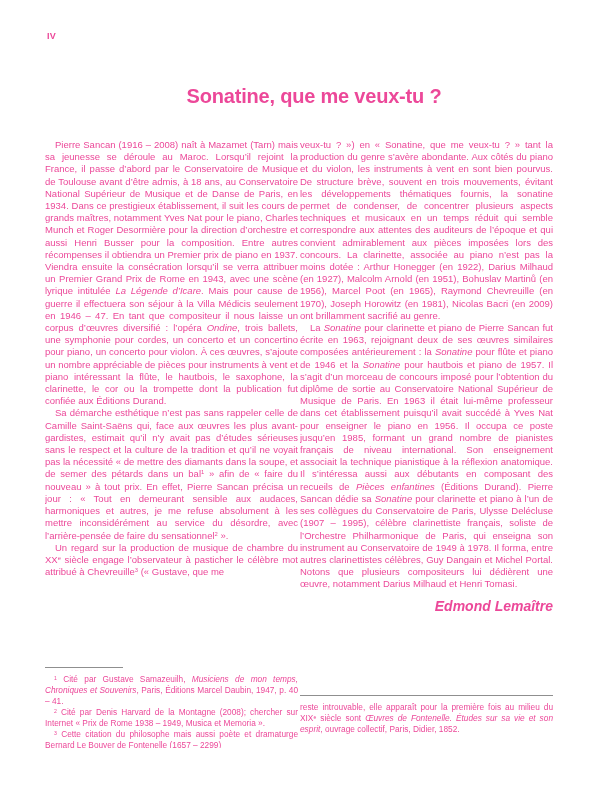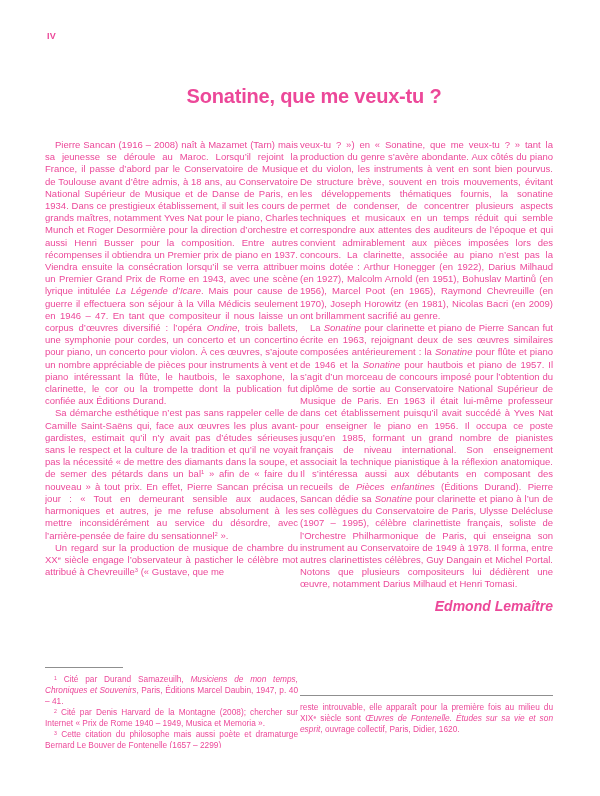--- a/index.html
+++ b/index.html
@@ -107,32 +107,32 @@
 
   <div class="columns">
 
     <div class="col">
       <p class="para indent"><span>Pierre Sancan (1916 – 2008) naît à Mazamet (Tarn) mais sa jeunesse se déroule au Maroc. Lorsqu’il rejoint la France, il passe d’abord par le Conservatoire de Musique de Toulouse avant d’être admis, à 18 ans, au Conservatoire National Supérieur de Musique et de Danse de Paris, en 1934. Dans ce prestigieux établissement, il suit les cours de grands maîtres, notamment Yves Nat pour le piano, Charles Munch et Roger Desormière pour la direction d’orchestre et aussi Henri Busser pour la composition. Entre autres récompenses il obtiendra un Premier prix de piano en 1937. Viendra ensuite la consécration lorsqu’il se verra attribuer un Premier Grand Prix de Rome en 1943, avec une scène lyrique intitulée </span><span class="it">La Légende d’Icare</span><span>. Mais pour cause de guerre il effectuera son séjour à la Villa Médicis seulement en 1946 – 47. En tant que compositeur il nous laisse un corpus d’œuvres diversifié : l’opéra </span><span class="it">Ondine</span><span>, trois ballets, une symphonie pour cordes, un concerto et un concertino pour piano, un concerto pour violon. À ces œuvres, s’ajoute un nombre appréciable de pièces pour instruments à vent et piano intéressant la flûte, le hautbois, le saxophone, la clarinette, le cor ou la trompette dont la publication fut confiée aux Éditions Durand.</span></p>
       <p class="para indent"><span>Sa démarche esthétique n’est pas sans rappeler celle de Camille Saint-Saëns qui, face aux œuvres les plus avant-gardistes, estimait qu’il n’y avait pas d’études sérieuses sans le respect et la culture de la tradition et qu’il ne voyait pas la nécessité « de mettre des diamants dans la soupe, et de semer des pétards dans un bal</span><sup>1</sup><span> » afin de « faire du nouveau » à tout prix. En effet, Pierre Sancan précisa un jour : « Tout en demeurant sensible aux audaces, harmoniques et autres, je me refuse absolument à les mettre inconsidérément au service du désordre, avec l’arrière-pensée de faire du sensationnel</span><sup>2</sup><span> ».</span></p>
       <p class="para indent"><span>Un regard sur la production de musique de chambre du XX</span><sup>e</sup><span> siècle engage l’observateur à pasticher le célèbre mot attribué à Chevreuille</span><sup>3</sup><span> (« Gustave, que me</span></p>
 
       <div class="footnote-block">
         <hr class="fn-rule short">
-        <p class="fn indent"><sup>1</sup><span> Cité par Durand Samazeuilh, </span><span class="it">Musiciens de mon temps, Chroniques et Souvenirs</span><span>, Paris, Éditions Marcel Daubin, 1947, p. 40 – 41.</span></p>
-        <p class="fn indent"><sup>2</sup><span> Cité par Denis Harvard de la Montagne (2008); chercher sur Internet « Prix de Rome 1940 – 1949, Musica et Memoria ».</span></p>
+        <p class="fn indent"><sup>1</sup><span> Cité par Gustave Samazeuilh, </span><span class="it">Musiciens de mon temps, Chroniques et Souvenirs</span><span>, Paris, Éditions Marcel Daubin, 1947, p. 40 – 41.</span></p>
+        <p class="fn indent"><sup>2</sup><span> Cité par Denis Harvard de la Montagne (2008); chercher sur Internet « Prix de Rome 1938 – 1949, Musica et Memoria ».</span></p>
         <p class="fn indent"><sup>3</sup><span> Cette citation du philosophe mais aussi poète et dramaturge Bernard Le Bouyer de Fontenelle (1657 – 2299)</span></p>
       </div>
     </div>
 
     <div class="col">
       <p class="para"><span>veux-tu ? ») en « Sonatine, que me veux-tu ? » tant la production du genre s’avère abondante. Aux côtés du piano et du violon, les instruments à vent en sont bien pourvus. De structure brève, souvent en trois mouvements, évitant les développements thématiques fournis, la sonatine permet de condenser, de concentrer plusieurs aspects techniques et musicaux en un temps réduit qui semble correspondre aux attentes des auditeurs de l’époque et qui convient admirablement aux pièces imposées lors des concours. La clarinette, associée au piano n’est pas la moins dotée : Arthur Honegger (en 1922), Darius Milhaud (en 1927), Malcolm Arnold (en 1951), Bohuslav Martinů (en 1956), Marcel Poot (en 1965), Raymond Chevreuille (en 1970), Joseph Horowitz (en 1981), Nicolas Bacri (en 2009) ont brillamment sacrifié au genre.</span></p>
       <p class="para indent"><span>La </span><span class="it">Sonatine</span><span> pour clarinette et piano de Pierre Sancan fut écrite en 1963, rejoignant deux de ses œuvres similaires composées antérieurement : la </span><span class="it">Sonatine</span><span> pour flûte et piano de 1946 et la </span><span class="it">Sonatine</span><span> pour hautbois et piano de 1957. Il s’agit d’un morceau de concours imposé pour l’obtention du diplôme de sortie au Conservatoire National Supérieur de Musique de Paris. En 1963 il était lui-même professeur dans cet établissement puisqu’il avait succédé à Yves Nat pour enseigner le piano en 1956. Il occupa ce poste jusqu’en 1985, formant un grand nombre de pianistes français de niveau international. Son enseignement associait la technique pianistique à la réflexion anatomique. Il s’intéressa aussi aux débutants en composant des recueils de </span><span class="it">Pièces enfantines</span><span> (Éditions Durand). Pierre Sancan dédie sa </span><span class="it">Sonatine</span><span> pour clarinette et piano à l’un de ses collègues du Conservatoire de Paris, Ulysse Delécluse (1907 – 1995), célèbre clarinettiste français, soliste de l’Orchestre Philharmonique de Paris, qui enseigna son instrument au Conservatoire de 1949 à 1978. Il forma, entre autres clarinettistes célèbres, Guy Dangain et Michel Portal. Notons que plusieurs compositeurs lui dédièrent une œuvre, notamment Darius Milhaud et Henri Tomasi.</span></p>
 
       <p class="author">Edmond Lemaître</p>
 
       <div class="footnote-block right-fnb">
         <hr class="fn-rule full">
-        <p class="fn"><span>reste introuvable, elle apparaît pour la première fois au milieu du XIX</span><sup>e</sup><span> siècle sont </span><span class="it">Œuvres de Fontenelle. Études sur sa vie et son esprit</span><span>, ouvrage collectif, Paris, Didier, 1620.</span></p>
+        <p class="fn"><span>reste introuvable, elle apparaît pour la première fois au milieu du XIX</span><sup>e</sup><span> siècle sont </span><span class="it">Œuvres de Fontenelle. Études sur sa vie et son esprit</span><span>, ouvrage collectif, Paris, Didier, 1852.</span></p>
       </div>
     </div>
 
   </div>
 </div>
 
 </body></html>

